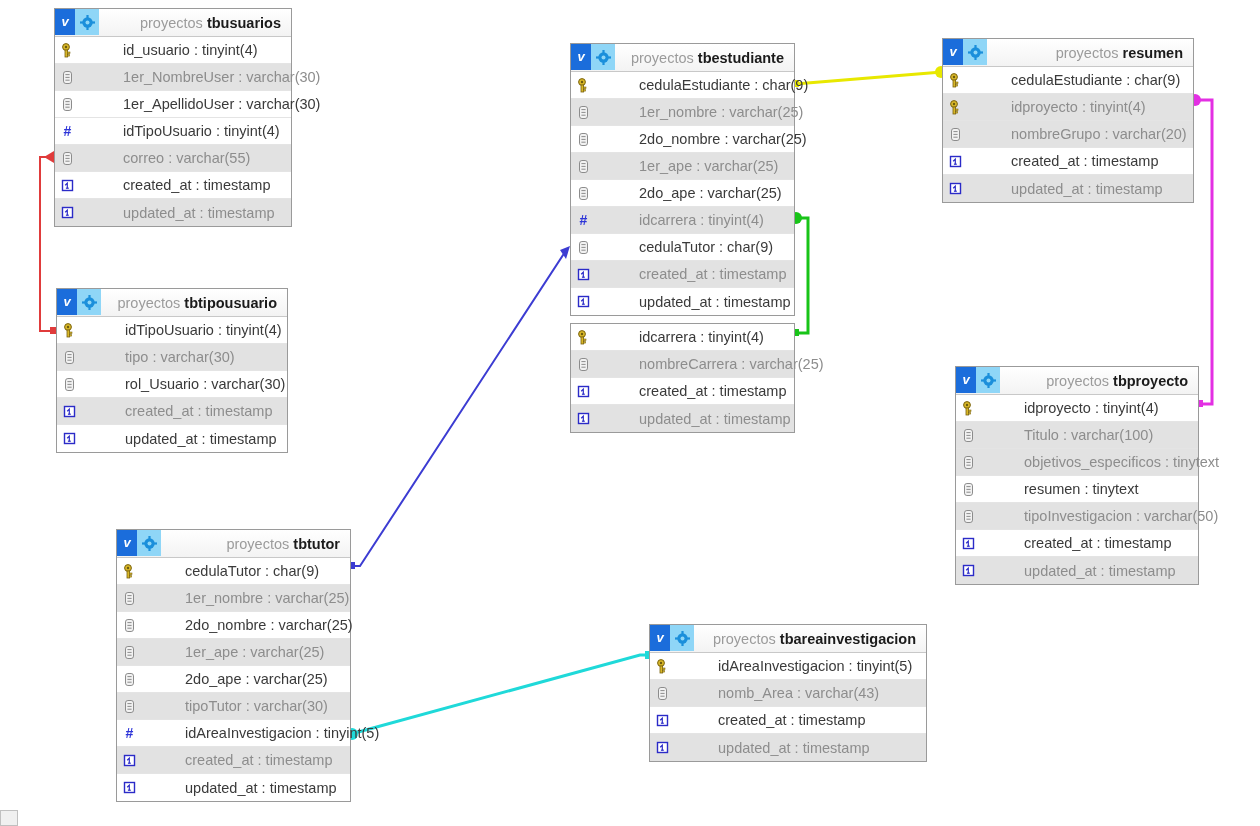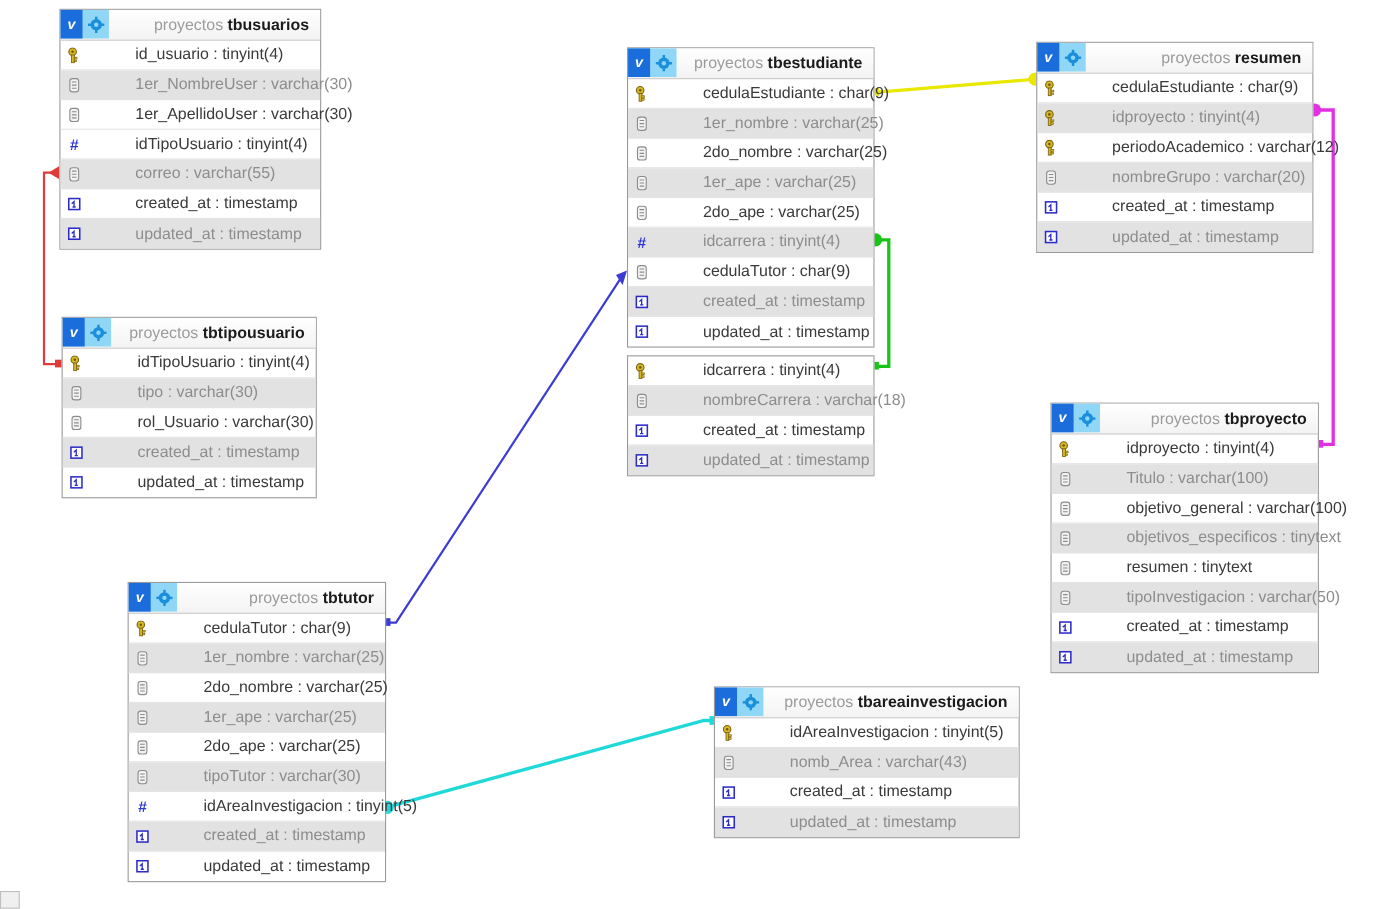--- a/index.html
+++ b/index.html
@@ -383,21 +383,21 @@
         </div>
         <div class="row alt">
           <span class="fi col">
             <svg width="13" height="15" viewBox="0 0 13 15">
               <rect x="2.5" y="1.5" width="8" height="12" rx="2.4" fill="#f2f2f2" stroke="#8c8c8c" stroke-width="1"></rect>
               <line x1="4.4" y1="4.6" x2="8.6" y2="4.6" stroke="#8c8c8c" stroke-width="1"></line>
               <line x1="4.4" y1="7.4" x2="8.6" y2="7.4" stroke="#8c8c8c" stroke-width="1"></line>
               <line x1="4.4" y1="10.2" x2="8.6" y2="10.2" stroke="#8c8c8c" stroke-width="1"></line>
             </svg>
           </span>
-          <span class="nm">nombreCarrera : varchar(18)</span>
+          <span class="nm">nombreCarrera : varchar(25)</span>
         </div>
         <div class="row">
           <span class="fi ts">
             <svg width="13" height="15" viewBox="0 0 13 15">
               <rect x="1.5" y="2.5" width="10" height="10" fill="#ffffff" stroke="#2b2bc8" stroke-width="1.4"></rect>
               <path d="M 4.2,7.2 L 6.3,5.2 L 6.3,10.2" fill="none" stroke="#2b2bc8" stroke-width="1.2"></path>
               <line x1="4.9" y1="10.2" x2="7.8" y2="10.2" stroke="#2b2bc8" stroke-width="1.2"></line>
             </svg>
           </span>
           <span class="nm">created_at : timestamp</span>
@@ -449,32 +449,20 @@
             <svg width="13" height="15" viewBox="0 0 13 15">
               <circle cx="5" cy="4" r="3.4" fill="#d9b828" stroke="#7a6310" stroke-width="1"></circle>
               <circle cx="5" cy="4" r="1.2" fill="#6b5a10"></circle>
               <rect x="4" y="7" width="2.6" height="7" fill="#d9b828" stroke="#7a6310" stroke-width="0.8"></rect>
               <rect x="6.4" y="9" width="2.6" height="1.6" fill="#d9b828" stroke="#7a6310" stroke-width="0.6"></rect>
               <rect x="6.4" y="11.6" width="2.2" height="1.5" fill="#d9b828" stroke="#7a6310" stroke-width="0.6"></rect>
             </svg>
           </span>
           <span class="nm">idproyecto : tinyint(4)</span>
         </div>
-        <div class="row">
-          <span class="fi key">
-            <svg width="13" height="15" viewBox="0 0 13 15">
-              <circle cx="5" cy="4" r="3.4" fill="#d9b828" stroke="#7a6310" stroke-width="1"></circle>
-              <circle cx="5" cy="4" r="1.2" fill="#6b5a10"></circle>
-              <rect x="4" y="7" width="2.6" height="7" fill="#d9b828" stroke="#7a6310" stroke-width="0.8"></rect>
-              <rect x="6.4" y="9" width="2.6" height="1.6" fill="#d9b828" stroke="#7a6310" stroke-width="0.6"></rect>
-              <rect x="6.4" y="11.6" width="2.2" height="1.5" fill="#d9b828" stroke="#7a6310" stroke-width="0.6"></rect>
-            </svg>
-          </span>
-          <span class="nm">periodoAcademico : varchar(12)</span>
-        </div>
         <div class="row alt">
           <span class="fi col">
             <svg width="13" height="15" viewBox="0 0 13 15">
               <rect x="2.5" y="1.5" width="8" height="12" rx="2.4" fill="#f2f2f2" stroke="#8c8c8c" stroke-width="1"></rect>
               <line x1="4.4" y1="4.6" x2="8.6" y2="4.6" stroke="#8c8c8c" stroke-width="1"></line>
               <line x1="4.4" y1="7.4" x2="8.6" y2="7.4" stroke="#8c8c8c" stroke-width="1"></line>
               <line x1="4.4" y1="10.2" x2="8.6" y2="10.2" stroke="#8c8c8c" stroke-width="1"></line>
             </svg>
           </span>
           <span class="nm">nombreGrupo : varchar(20)</span>
@@ -535,31 +523,20 @@
           <span class="fi col">
             <svg width="13" height="15" viewBox="0 0 13 15">
               <rect x="2.5" y="1.5" width="8" height="12" rx="2.4" fill="#f2f2f2" stroke="#8c8c8c" stroke-width="1"></rect>
               <line x1="4.4" y1="4.6" x2="8.6" y2="4.6" stroke="#8c8c8c" stroke-width="1"></line>
               <line x1="4.4" y1="7.4" x2="8.6" y2="7.4" stroke="#8c8c8c" stroke-width="1"></line>
               <line x1="4.4" y1="10.2" x2="8.6" y2="10.2" stroke="#8c8c8c" stroke-width="1"></line>
             </svg>
           </span>
           <span class="nm">Titulo : varchar(100)</span>
         </div>
-        <div class="row">
-          <span class="fi col">
-            <svg width="13" height="15" viewBox="0 0 13 15">
-              <rect x="2.5" y="1.5" width="8" height="12" rx="2.4" fill="#f2f2f2" stroke="#8c8c8c" stroke-width="1"></rect>
-              <line x1="4.4" y1="4.6" x2="8.6" y2="4.6" stroke="#8c8c8c" stroke-width="1"></line>
-              <line x1="4.4" y1="7.4" x2="8.6" y2="7.4" stroke="#8c8c8c" stroke-width="1"></line>
-              <line x1="4.4" y1="10.2" x2="8.6" y2="10.2" stroke="#8c8c8c" stroke-width="1"></line>
-            </svg>
-          </span>
-          <span class="nm">objetivo_general : varchar(100)</span>
-        </div>
         <div class="row alt">
           <span class="fi col">
             <svg width="13" height="15" viewBox="0 0 13 15">
               <rect x="2.5" y="1.5" width="8" height="12" rx="2.4" fill="#f2f2f2" stroke="#8c8c8c" stroke-width="1"></rect>
               <line x1="4.4" y1="4.6" x2="8.6" y2="4.6" stroke="#8c8c8c" stroke-width="1"></line>
               <line x1="4.4" y1="7.4" x2="8.6" y2="7.4" stroke="#8c8c8c" stroke-width="1"></line>
               <line x1="4.4" y1="10.2" x2="8.6" y2="10.2" stroke="#8c8c8c" stroke-width="1"></line>
             </svg>
           </span>
           <span class="nm">objetivos_especificos : tinytext</span>

